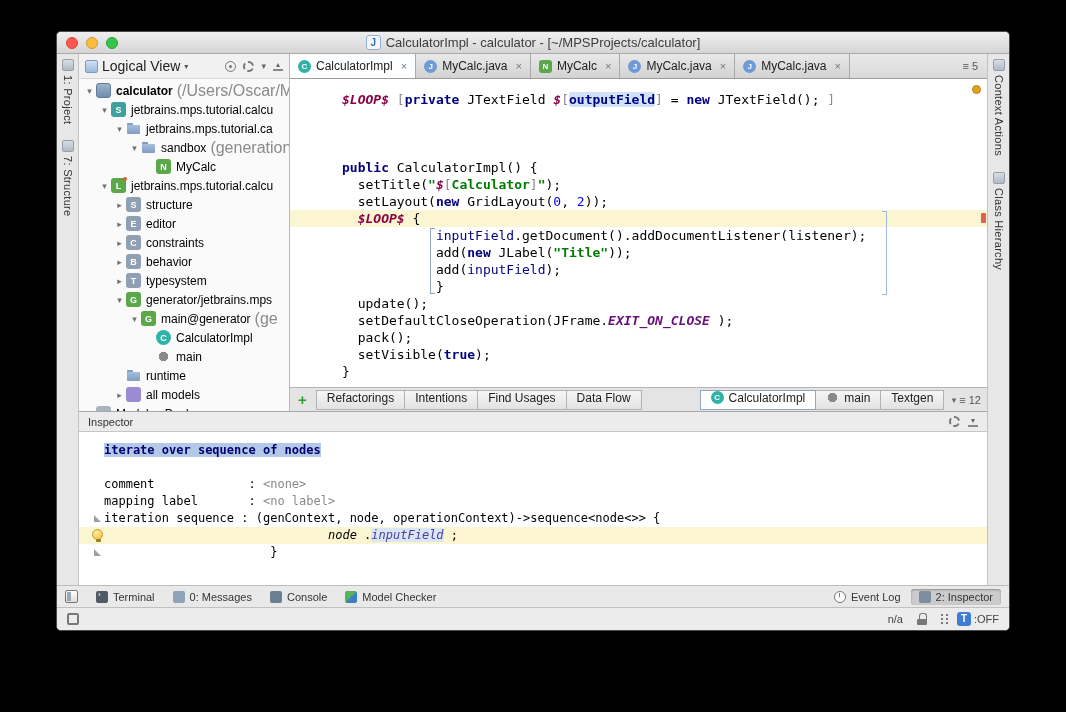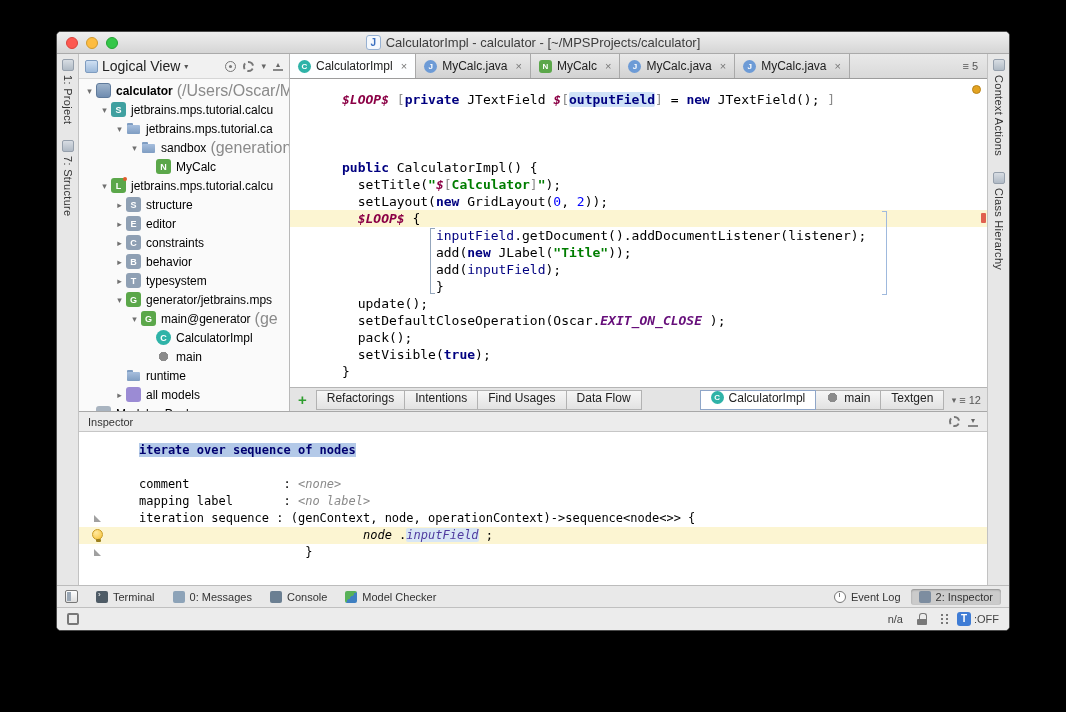--- a/index.html
+++ b/index.html
@@ -102,21 +102,21 @@
         font: 13px/17px "DejaVu Sans Mono", monospace; }
   .cl.caret { background: #fcf5d2; }
   .seg-macro { color: #8b0045; font-style: italic; font-weight: bold; }
   .seg-kw { color: #000080; font-weight: bold; }
   .seg-str { color: #007d00; font-weight: bold; }
   .seg-num { color: #0000ff; }
   .seg-br { color: #8a8a8a; }
   .seg-static { color: #660e7a; font-style: italic; font-weight: bold; }
   .seg-prop { color: #000080; font-weight: bold; background: #cfe2f7; border-radius: 2px; }
   .seg-name { color: #000080; }
-  .seg-gray { color: #8a8a8a; font-style: italic; }
+  .seg-gray { color: #8a8a8a; }
   .seg-ital { font-style: italic; }
   .seg-ref { font-style: italic; color: #4f3b9e; background: #d8e6f5; border-radius: 2px; }
   .seg-sel { background: #b3c9e8; color: #000070; font-weight: bold; }
   .seg-b { font-weight: normal; }
   .vbr { position: absolute; width: 5px; }
   .vbr.l { left: 140px; top: 149px; height: 66px; border-left: 1.5px solid #93a5bb;
            border-top: 1.5px solid #93a5bb; border-bottom: 1.5px solid #93a5bb; }
   .vbr.r { left: 592px; top: 132px; height: 84px; border-right: 1.5px solid #9fb9dd;
            border-top: 1.5px solid #9fb9dd; border-bottom: 1.5px solid #9fb9dd; }
   .warn-dot { position: absolute; top: 6px; right: 6px; width: 9px; height: 9px; border-radius: 50%;
@@ -140,21 +140,21 @@
   .inspector { flex: 1; display: flex; flex-direction: column; border-top: 1px solid #a8a8a8;
                background: #fff; min-height: 0; }
   .insp-header { height: 20px; flex: 0 0 auto; background: #ececec; border-bottom: 1px solid #c6c6c6;
                  display: flex; align-items: center; padding: 0 9px; font-size: 11px; color: #333; }
   .insp-icons { margin-left: auto; display: flex; gap: 8px; align-items: center; }
   .concept-bar { height: 19px; flex: 0 0 auto; background: #ffffcd; border-bottom: 1px solid #d8d8b0;
                  display: flex; align-items: center; padding: 0 9px; font-size: 12px; }
   .concept { font-weight: bold; color: #000; }
   .concept-link { margin-left: auto; color: #1d50c8; text-decoration: underline; cursor: pointer; }
   .insp-body { flex: 1; position: relative; padding-top: 10px; overflow: hidden; background: #fff; }
-  .il { height: 17px; line-height: 17px; white-space: pre; padding-left: 60px; position: relative;
+  .il { height: 17px; line-height: 17px; white-space: pre; padding-left: 25px; position: relative;
         color: #000; font: 12px/17px "DejaVu Sans Mono", monospace; }
   .il.caret { background: #fcf5d2; }
   .gmark { position: absolute; left: 15px; top: 5px; width: 0; height: 0;
            border-bottom: 7px solid #a0a0a0; border-right: 7px solid transparent; }
   .bulb { position: absolute; left: 13px; top: 2px; width: 11px; height: 11px; border-radius: 50%;
           background: radial-gradient(circle at 35% 30%, #ffe9a0, #f7c235); border: 1px solid #c89b25; }
   .bulb::after { content: ""; position: absolute; left: 2.5px; bottom: -3px; width: 5px; height: 3px;
                  background: #9c7f1e; border-radius: 1px; }
 
   
@@ -377,21 +377,21 @@
                 <div class="cl"></div>
                 <div class="cl"><span class="seg-kw">public</span><span class="seg-plain"> CalculatorImpl() {</span></div>
                 <div class="cl"><span class="seg-plain">  setTitle(</span><span class="seg-str">"</span><span class="seg-macro">$</span><span class="seg-br">[</span><span class="seg-str">Calculator</span><span class="seg-br">]</span><span class="seg-str">"</span><span class="seg-plain">);</span></div>
                 <div class="cl"><span class="seg-plain">  setLayout(</span><span class="seg-kw">new</span><span class="seg-plain"> GridLayout(</span><span class="seg-num">0</span><span class="seg-plain">, </span><span class="seg-num">2</span><span class="seg-plain">));</span></div>
                 <div class="cl caret"><span class="seg-plain">  </span><span class="seg-macro">$LOOP$</span><span class="seg-plain"> {</span></div>
                 <div class="cl"><span class="seg-plain">            </span><span class="seg-name">inputField</span><span class="seg-plain">.getDocument().addDocumentListener(listener);</span></div>
                 <div class="cl"><span class="seg-plain">            add(</span><span class="seg-kw">new</span><span class="seg-plain"> JLabel(</span><span class="seg-str">"Title"</span><span class="seg-plain">));</span></div>
                 <div class="cl"><span class="seg-plain">            add(</span><span class="seg-name">inputField</span><span class="seg-plain">);</span></div>
                 <div class="cl"><span class="seg-plain">            }</span></div>
                 <div class="cl"><span class="seg-plain">  update();</span></div>
-                <div class="cl"><span class="seg-plain">  setDefaultCloseOperation(Oscar.</span><span class="seg-static">EXIT_ON_CLOSE</span><span class="seg-plain"> );</span></div>
+                <div class="cl"><span class="seg-plain">  setDefaultCloseOperation(JFrame.</span><span class="seg-static">EXIT_ON_CLOSE</span><span class="seg-plain"> );</span></div>
                 <div class="cl"><span class="seg-plain">  pack();</span></div>
                 <div class="cl"><span class="seg-plain">  setVisible(</span><span class="seg-kw">true</span><span class="seg-plain">);</span></div>
                 <div class="cl"><span class="seg-plain">}</span></div>
               </div>
             <div class="aspect-bar" id="aspect-bar">
                 <span class="plus">+</span>
                 <div class="aspect-item">
                   <span>Refactorings</span>
                 </div>
                 <div class="aspect-item">

